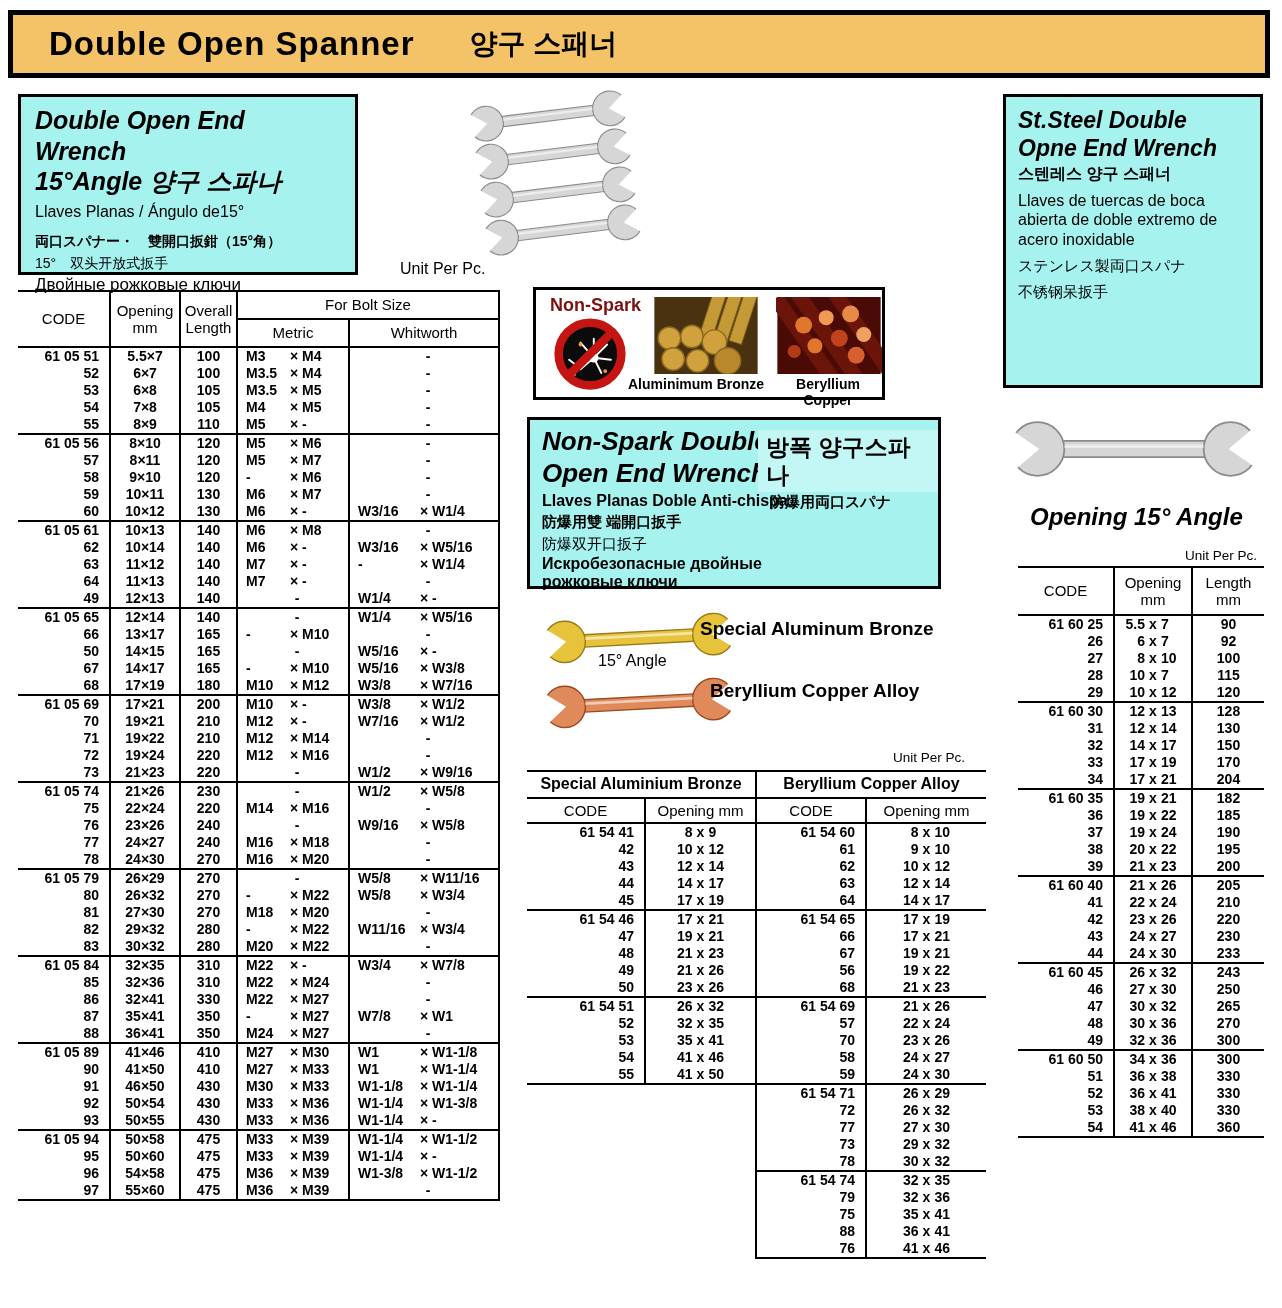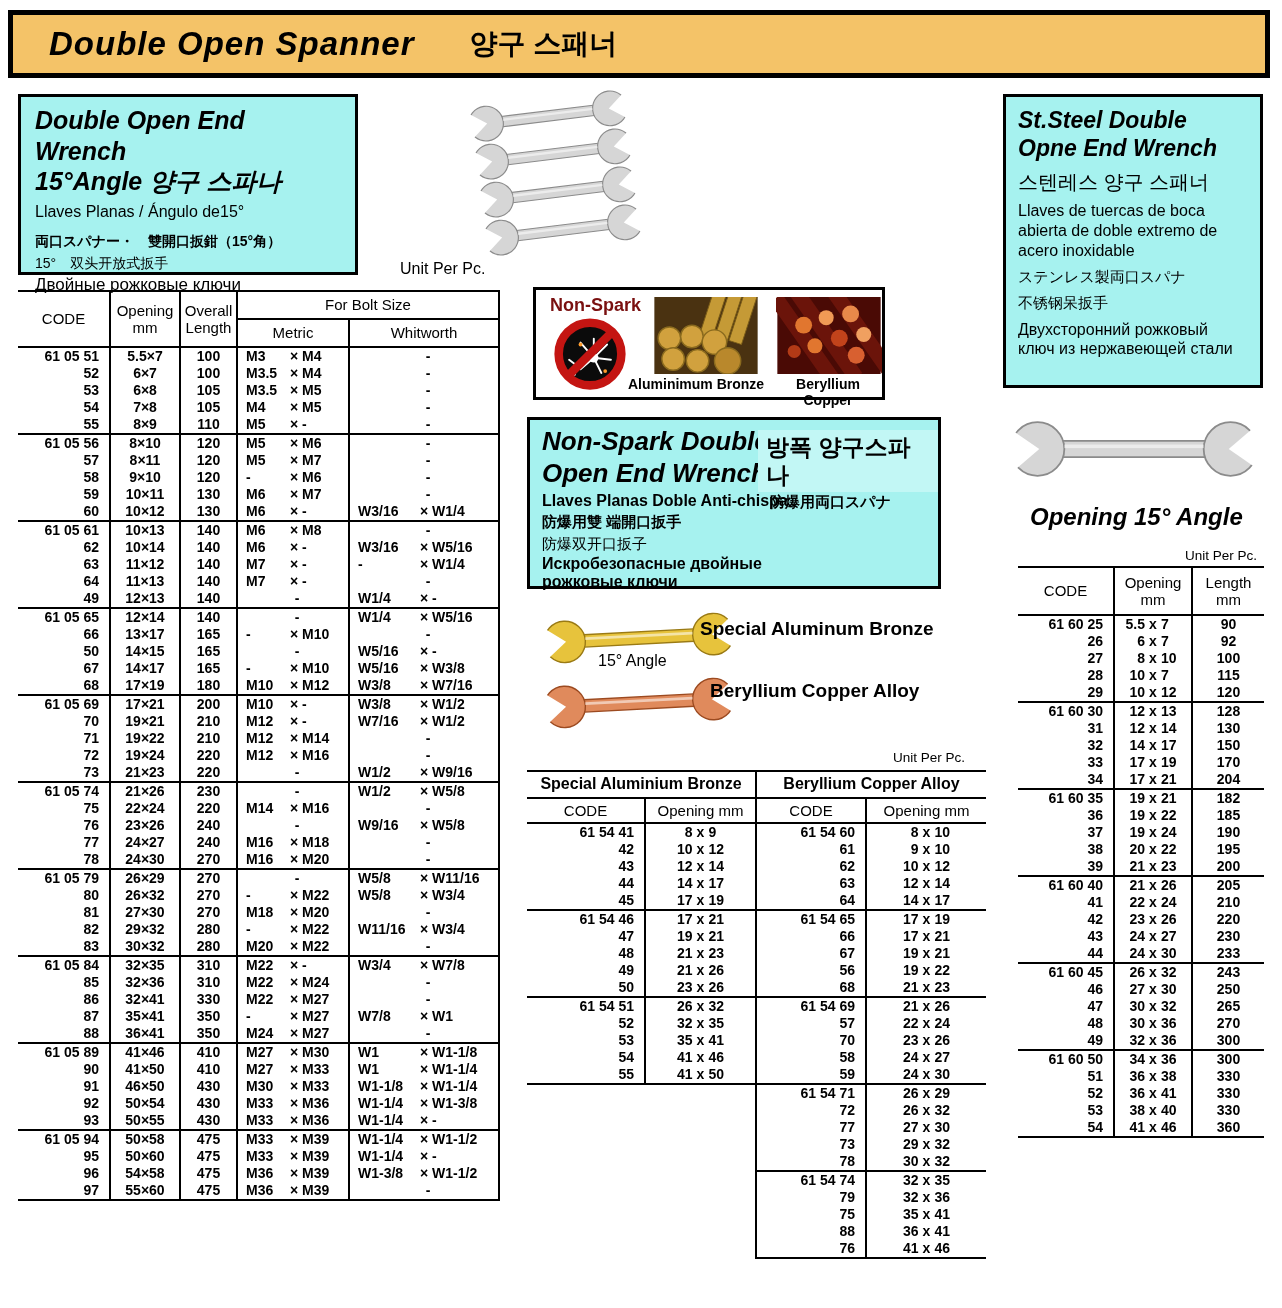--- a/index.html
+++ b/index.html
@@ -2,34 +2,34 @@
 <html><head>
 <meta charset="utf-8">
 <style>
   html,body{margin:0;padding:0;background:#fff;}
   #page{position:relative;width:1282px;height:1308px;background:#fff;overflow:hidden;
         font-family:"Liberation Sans",sans-serif;color:#000;}
 
   
   .banner{position:absolute;left:8px;top:10px;width:1252px;height:58px;background:#F4C368;
           border:5px solid #000;display:flex;align-items:center;}
-  .banner .en{font-style:italic;font-weight:bold;font-size:33px;margin-left:36px;letter-spacing:1px;}
+  .banner .en{font-weight:bold;font-size:33px;margin-left:36px;letter-spacing:1px;}
   .banner .ko{font-weight:bold;font-size:28px;margin-left:55px;}
 
   
   .cyanbox{position:absolute;background:#A6F2EF;border:3px solid #000;box-sizing:border-box;line-height:1.22;}
   #leftbox{left:18px;top:94px;width:340px;height:181px;padding:8px 14px;}
   #leftbox .t1,#leftbox .t2{font-style:italic;font-weight:bold;font-size:25px;}
   #leftbox .s1{font-size:16px;margin-top:5px;}
   #leftbox .s2{font-size:14px;font-weight:bold;margin-top:12px;}
   #leftbox .s3{font-size:14px;margin-top:5px;}
   #leftbox .s4{font-size:17px;margin-top:3px;}
   #rightbox{left:1003px;top:94px;width:260px;height:294px;padding:9px 12px;}
   #rightbox .t1,#rightbox .t2{font-style:italic;font-weight:bold;font-size:23px;}
-  #rightbox .t3{font-weight:normal;font-size:20px;margin-top:8px;}
+  #rightbox .t3{font-weight:bold;font-size:16px;margin-top:2px;}
   #rightbox .s1{font-size:16px;margin-top:7px;}
   #rightbox .s2{font-size:15px;margin-top:8px;}
   #rightbox .s3{font-size:15px;margin-top:8px;}
   #rightbox .s4{font-size:16px;margin-top:7px;}
 
   
   .wr{position:absolute;}
   .steel{--c:#d6d6d6;--s:#8b8b8b;}
   .gold{--c:#E7C33C;--s:#9a7a14;}
   .copper{--c:#E08A5C;--s:#9c4a20;}
@@ -139,21 +139,20 @@
   </div>
   <div class="cap" style="left:400px;top:260px">Unit Per Pc.</div>
 
   <div id="rightbox" class="cyanbox">
     <div class="t1">St.Steel Double</div>
     <div class="t2">Opne End Wrench</div>
     <div class="t3">스텐레스 양구 스패너</div>
     <div class="s1">Llaves de tuercas de boca abierta de doble extremo de acero inoxidable</div>
     <div class="s2">ステンレス製両口スパナ</div>
     <div class="s3">不锈钢呆扳手</div>
-    <div class="s4">Двухсторонний рожковый ключ из нержавеющей стали</div>
   </div>
 
   <table id="maintable" class="t">
     <colgroup>
         <col style="width:92px">
         <col style="width:70px">
         <col style="width:57px">
         <col style="width:112px">
         <col style="width:150px">
       </colgroup>

